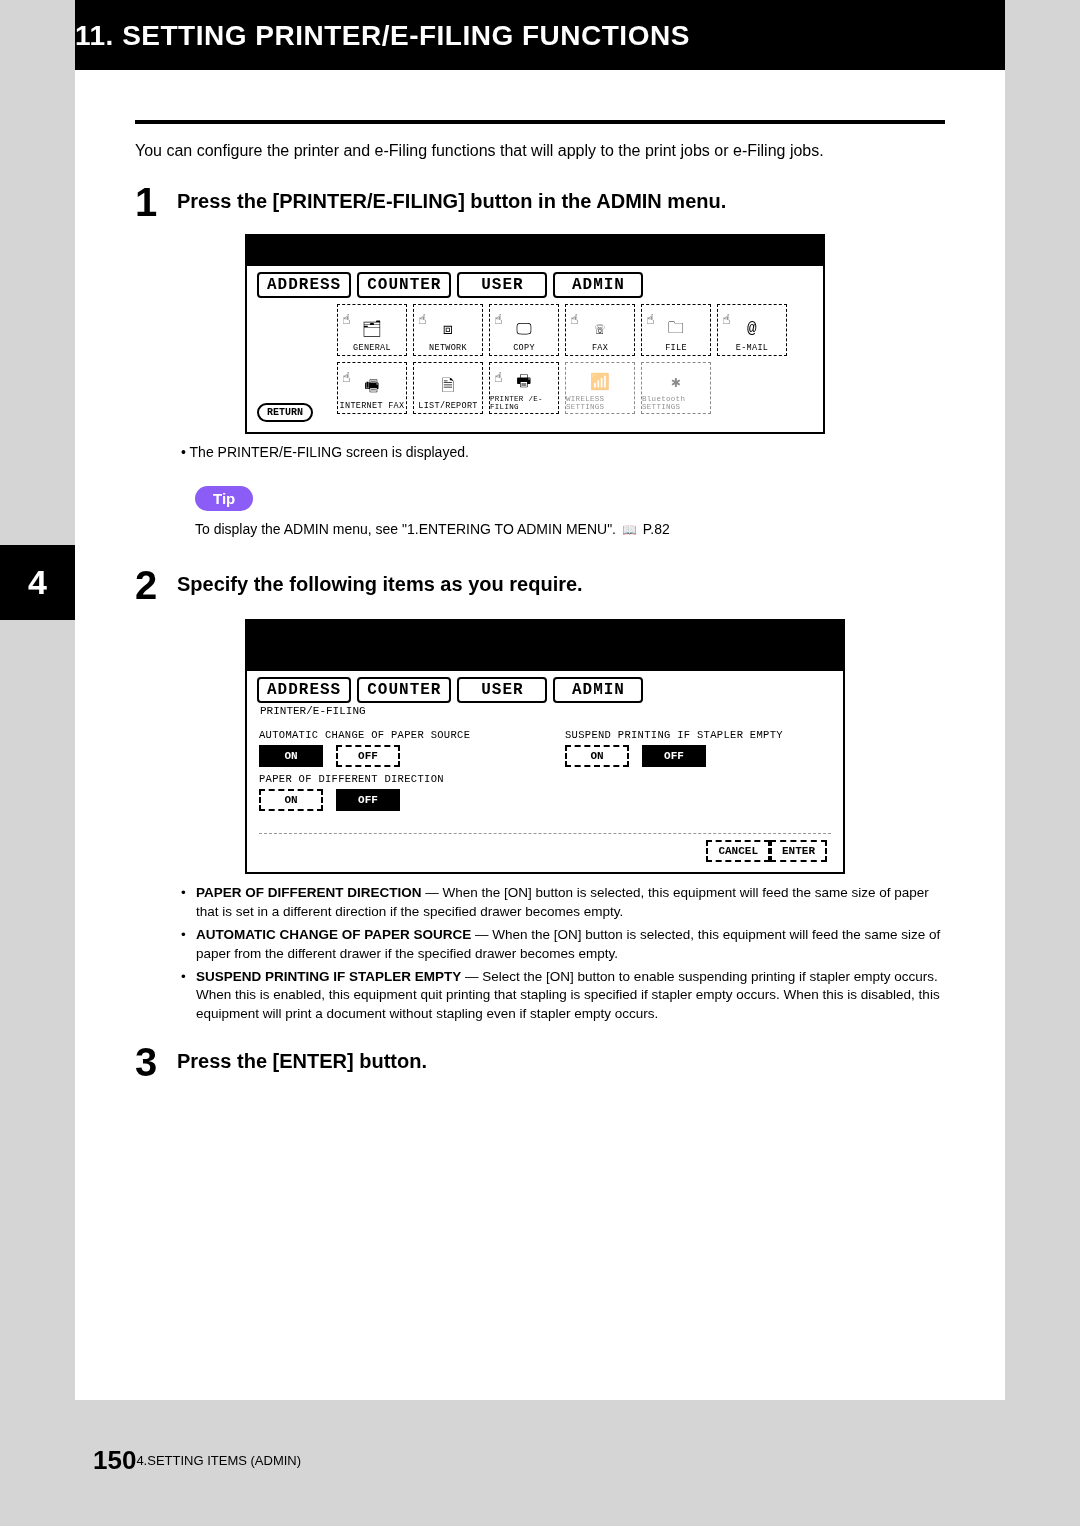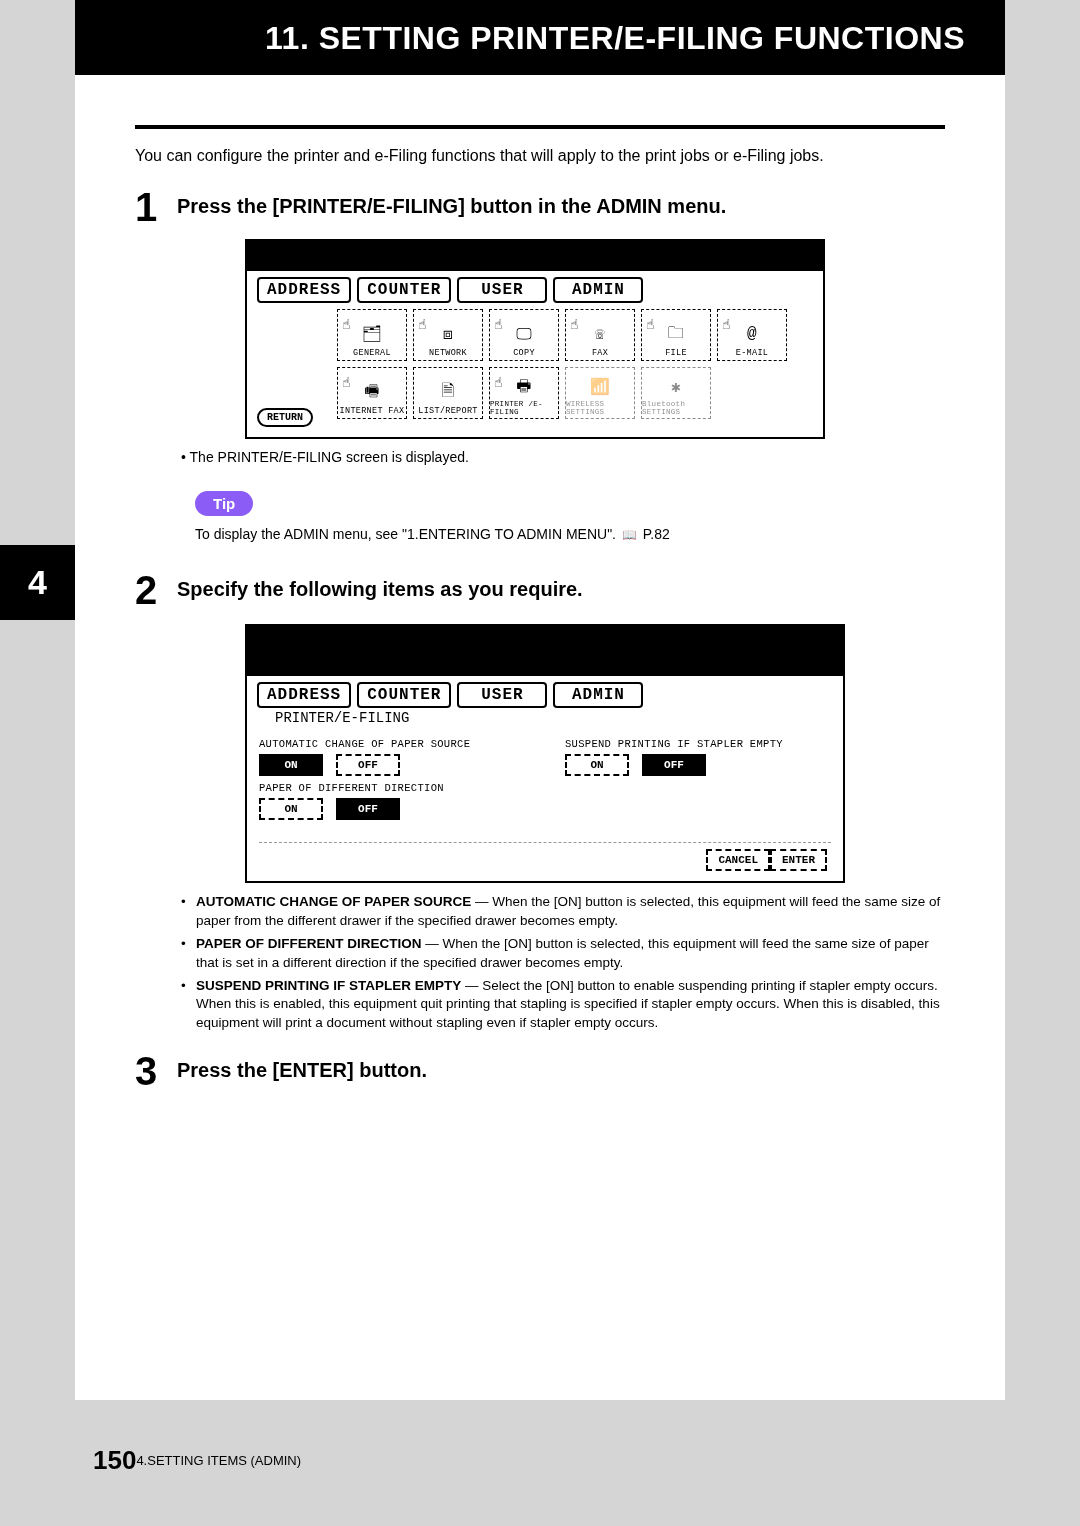--- a/index.html
+++ b/index.html
@@ -15,24 +15,23 @@
     width: 930px;
     margin-left: 75px;
     min-height: 1400px;
     position: relative;
     padding-bottom: 90px;
   }
   .chapter-header {
     background: #000;
     color: #fff;
     padding: 20px 40px 18px 0;
-    font-size: 32px;
+    font-size: 28px;
     font-weight: bold;
     letter-spacing: 0.5px;
-    text-align: right;
   }
   .chapter-header span { margin-left: 0; }
   .content {
     padding: 50px 60px 0 60px;
   }
   .thick-rule {
     border: none;
     border-top: 4px solid #000;
     margin-bottom: 18px;
   }
@@ -169,22 +168,22 @@
   .s2-body {
     padding: 8px 12px 10px 12px;
     font-family: "Courier New", monospace;
     font-size: 11px;
     display: flex;
     gap: 40px;
   }
   .s2-col { flex: 1; }
   .s2-breadcrumb {
     font-family: "Courier New", monospace;
-    font-size: 14px;
-    padding: 2px 0 0 28px;
+    font-size: 11px;
+    padding: 2px 0 0 13px;
   }
   .opt-label {
     font-size: 10.5px;
     margin: 4px 0 4px 0;
     letter-spacing: 0.3px;
   }
   .toggle-row { display: flex; gap: 13px; margin-bottom: 6px;}
   .tog-btn {
     border: 2px dashed #000;
     font-family: "Courier New", monospace;
@@ -406,24 +405,24 @@
       </div>
       <hr class="divider-dashed">
       <div class="action-row">
         <div class="act-btn">CANCEL</div>
         <div class="act-btn">ENTER</div>
       </div>
     </div>
 
     <ul class="desc-list">
       <li>
-        <b>AUTOMATIC CHANGE OF PAPER SOURCE</b><span> — When the [ON] button is selected, this equipment will feed the same size of paper from the different drawer if the specified drawer becomes empty.</span>
+        <b>PAPER OF DIFFERENT DIRECTION</b><span> — When the [ON] button is selected, this equipment will feed the same size of paper that is set in a different direction if the specified drawer becomes empty.</span>
       </li>
       <li>
-        <b>PAPER OF DIFFERENT DIRECTION</b><span> — When the [ON] button is selected, this equipment will feed the same size of paper that is set in a different direction if the specified drawer becomes empty.</span>
+        <b>AUTOMATIC CHANGE OF PAPER SOURCE</b><span> — When the [ON] button is selected, this equipment will feed the same size of paper from the different drawer if the specified drawer becomes empty.</span>
       </li>
       <li>
         <b>SUSPEND PRINTING IF STAPLER EMPTY</b><span> — Select the [ON] button to enable suspending printing if stapler empty occurs.  When this is enabled, this equipment quit printing that stapling is specified if stapler empty occurs.  When this is disabled, this equipment will print a document without stapling even if stapler empty occurs.</span>
       </li>
     </ul>
 
     
     <div class="step">
       <div class="step-num">3</div>
       <div class="step-title">Press the [ENTER] button.</div>

